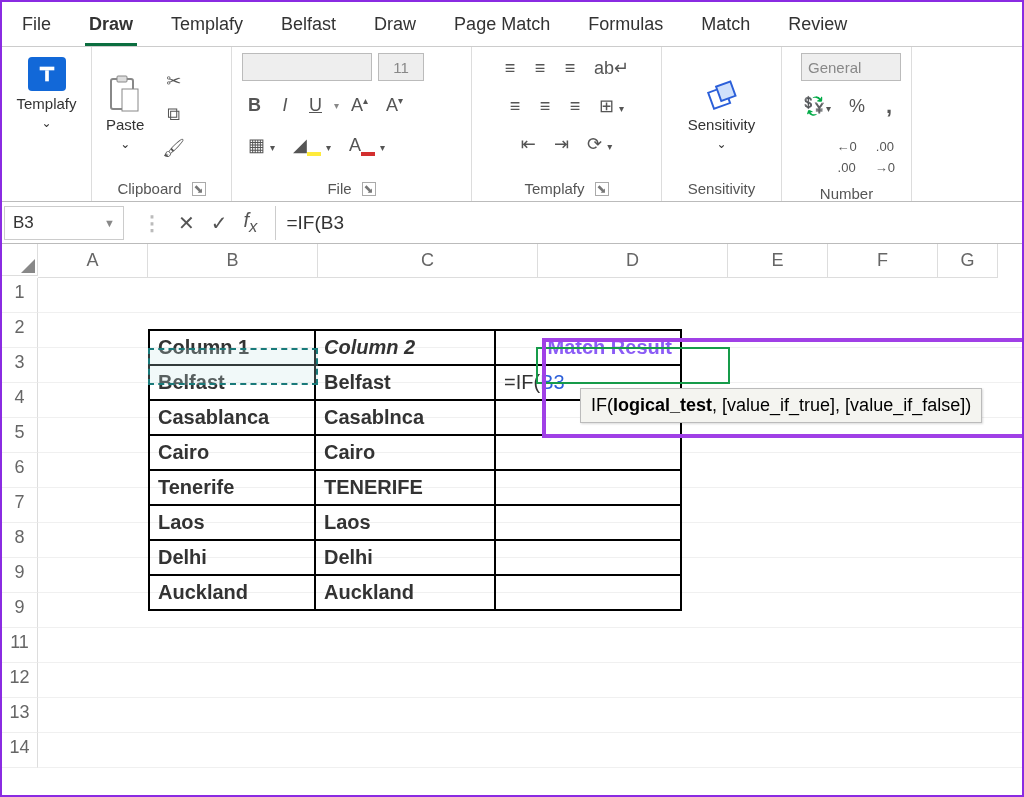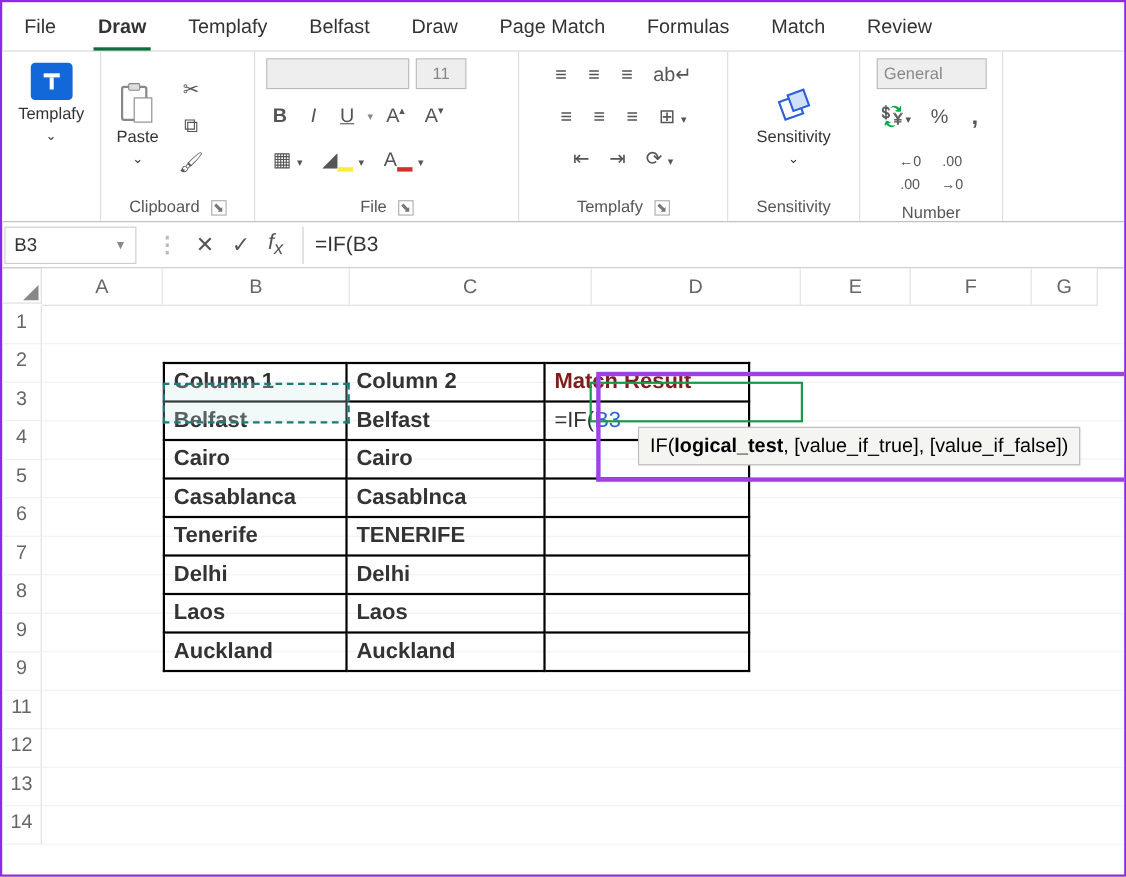--- a/index.html
+++ b/index.html
@@ -29,22 +29,22 @@
 .col-A{width:110px;} .col-B{width:170px;} .col-C{width:220px;} .col-D{width:190px;} .col-E{width:100px;} .col-F{width:110px;} .col-G{width:60px;}
 .grid-rows { display: flex; }
 .rowheaders { width: 36px; }
 .rowheader { height: 35px; text-align: center; font-size: 18px; border-bottom: 1px solid #eee; border-right: 1px solid #ddd; padding-top: 4px; color:#666;}
 .cells { position: relative; flex: 1; }
 .bg-row { height: 35px; border-bottom: 1px solid #f0f0f0; }
 .data-table-wrap { position: absolute; left: 110px; top: 51px; }
 .data-table { border-collapse: collapse; }
 .data-table td, .data-table th { border: 2px solid #000; padding: 4px 8px; font-size: 20px; font-weight: 700; height: 35px; text-align: left; }
 .data-table th { font-weight: 700; }
-.data-table .hdr-match { color: #7f1d1d; }
-.data-table .col-b-cell{width:166px;} .data-table .col-c-cell{width:180px;} .data-table .col-d-cell{width:186px;}
+.data-table .hdr-match { color: #8b5cf6; text-align: right; }
+.data-table .col-b-cell{width:166px;} .data-table .col-c-cell{width:180px;font-style:italic;} .data-table .col-d-cell{width:186px;}
 .marching-ants { position: absolute; left: 110px; top: 70px; width: 170px; height: 37px; border: 2px dashed #1a7a7a; background: rgba(200,230,230,0.25); pointer-events:none;}
 .active-cell-overlay { position:absolute; left:498px; top:69px; width:194px; height:37px; border:2px solid #169b4a; pointer-events:none;}
 .formula-in-cell { font-weight:400; font-size:20px; }
 .formula-in-cell .ref { color:#2b5fd9; }
 .tooltip { position:absolute; left:542px; top:110px; background:#f4f4f0; border:1px solid #bbb; padding:6px 10px; font-size:18px; color:#000000; box-shadow:1px 1px 2px rgba(0,0,0,0.15); white-space:nowrap;}
 .tooltip .bold{font-weight:700;}
 .highlight-box { position:absolute; left:504px; top:60px; width:506px; height:100px; border:4px solid #a040e6; pointer-events:none;}
 .corner-select{position:absolute;left:0;top:0;width:36px;height:32px;border-right:1px solid #ddd;border-bottom:1px solid #ddd;display:flex;align-items:flex-end;justify-content:flex-end;padding:2px;}
 .corner-select::after{content:"";border-left:14px solid transparent;border-bottom:14px solid #888;}
 svg{display:block;}
@@ -171,21 +171,21 @@
         <span class="big-btn-label">Sensitivity</span>
         <span style="font-size:12px;">⌄</span>
       </div>
     </div>
     <div class="group-label">
         <span>Sensitivity</span>
       </div>
   </div>
 
   <div class="group" style="width:130px;">
-    <div class="group-body col" style="gap:8px;">
+    <div class="group-body col" style="gap:8px;align-items:flex-end;">
       <input class="dropdown-input" style="width: 100px;" value="General">
       <div class="row">
         <div class="small-btn"><span>💱</span><span style="font-size:10px;">▾</span></div>
         <div class="small-btn"><span>%</span></div>
         <div class="small-btn"><span style="font-size:22px;font-weight:700;">,</span></div>
       </div>
       <div class="row">
         <div class="small-btn"><span style="font-size:13px;">←0<br>.00</span></div>
         <div class="small-btn"><span style="font-size:13px;">.00<br>→0</span></div>
       </div>
@@ -261,42 +261,42 @@
             <th class="col-b-cell">Column 1</th>
             <th class="col-c-cell">Column 2</th>
             <th class="col-d-cell hdr-match">Match Result</th>
           </tr>
           <tr>
             <td>Belfast</td>
             <td>Belfast</td>
             <td><span class="formula-in-cell"><span>=IF(</span><span class="ref">B3</span></span></td>
           </tr>
           <tr>
+                <td>Casablanca</td>
+                <td>Casablnca</td>
+                <td></td>
+              </tr>
+          <tr>
                 <td>Cairo</td>
                 <td>Cairo</td>
                 <td></td>
               </tr>
           <tr>
-                <td>Casablanca</td>
-                <td>Casablnca</td>
-                <td></td>
-              </tr>
-          <tr>
                 <td>Tenerife</td>
                 <td>TENERIFE</td>
                 <td></td>
               </tr>
           <tr>
+                <td>Laos</td>
+                <td>Laos</td>
+                <td></td>
+              </tr>
+          <tr>
                 <td>Delhi</td>
                 <td>Delhi</td>
-                <td></td>
-              </tr>
-          <tr>
-                <td>Laos</td>
-                <td>Laos</td>
                 <td></td>
               </tr>
           <tr>
                 <td>Auckland</td>
                 <td>Auckland</td>
                 <td></td>
               </tr>
         </tbody>
           </table>
       </div>

